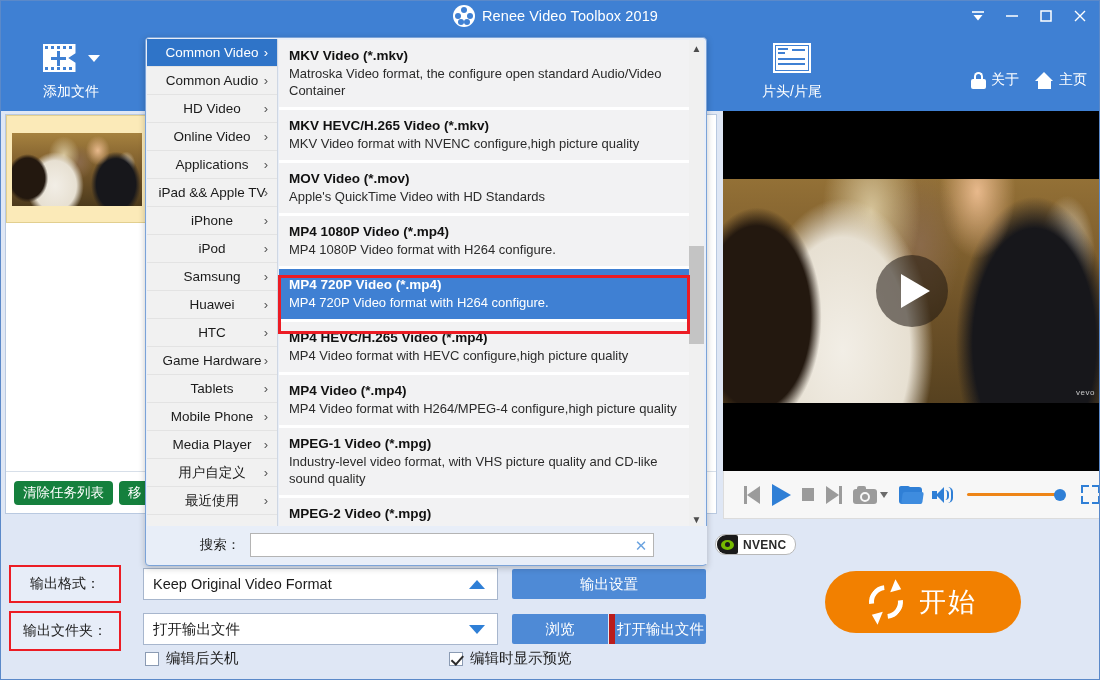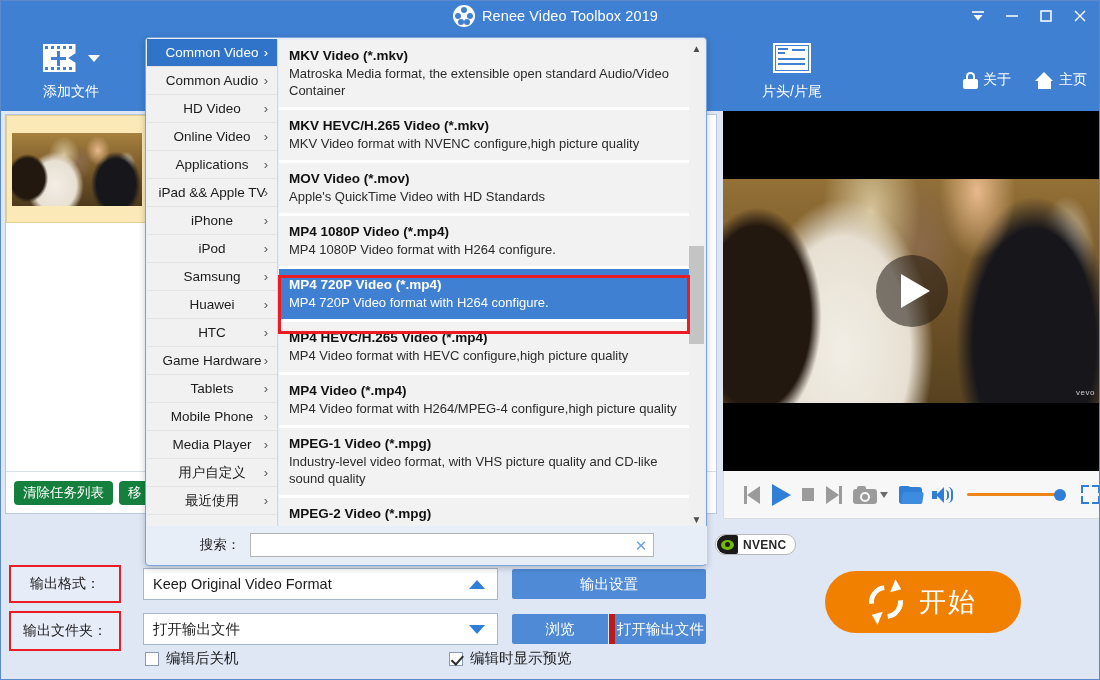--- a/index.html
+++ b/index.html
@@ -99,21 +99,21 @@
   .trim-icon .r1 { left: 5px; top: 5px; width: 10px; height: 2px; }
   .trim-icon .r1b{ left: 5px; top: 9px; width: 7px; height: 2px; }
   .trim-icon .r2 { left: 19px; top: 6px; width: 13px; height: 2px; }
   .trim-icon .r3 { left: 5px; top: 15px; width: 27px; height: 2px; }
   .trim-icon .r4 { left: 5px; top: 20px; width: 27px; height: 2px; }
   .trim-icon .frame { left: 2px; top: 2px; width: 34px; height: 26px;
      background: transparent; border: 1.5px solid #3f80d3; }
 
   .tb-right {
     position: absolute; right: 14px; top: 40px;
-    display: flex; align-items: center; gap: 24px;
+    display: flex; align-items: center; gap: 16px;
   }
   .tb-right-item {
     display: flex; align-items: center; gap: 5px;
     color: #ffffff; font-size: 14px;
   }
   .lock-icon { width: 15px; height: 17px; position: relative; }
   .lock-icon .shackle {
     position: absolute; left: 3px; top: 0; width: 9px; height: 9px;
     border: 2.2px solid #fff; border-bottom: none;
     border-radius: 5px 5px 0 0;
@@ -745,21 +745,21 @@
         </div>
         <div class="cat">
           <span>最近使用</span>
           <span class="arrow">›</span>
         </div>
       </div>
 
     <div class="fly-list" id="fmt-list">
         <div class="fmt">
           <div class="t">MKV Video (*.mkv)</div>
-          <div class="d">Matroska Media format, the extensible open standard Audio/Video Container</div>
+          <div class="d">Matroska Video format, the configure open standard Audio/Video Container</div>
         </div>
         <div class="fmt">
           <div class="t">MKV HEVC/H.265 Video (*.mkv)</div>
           <div class="d">MKV Video format with NVENC configure,high picture quality</div>
         </div>
         <div class="fmt">
           <div class="t">MOV Video (*.mov)</div>
           <div class="d">Apple's QuickTime Video with HD Standards</div>
         </div>
         <div class="fmt">

